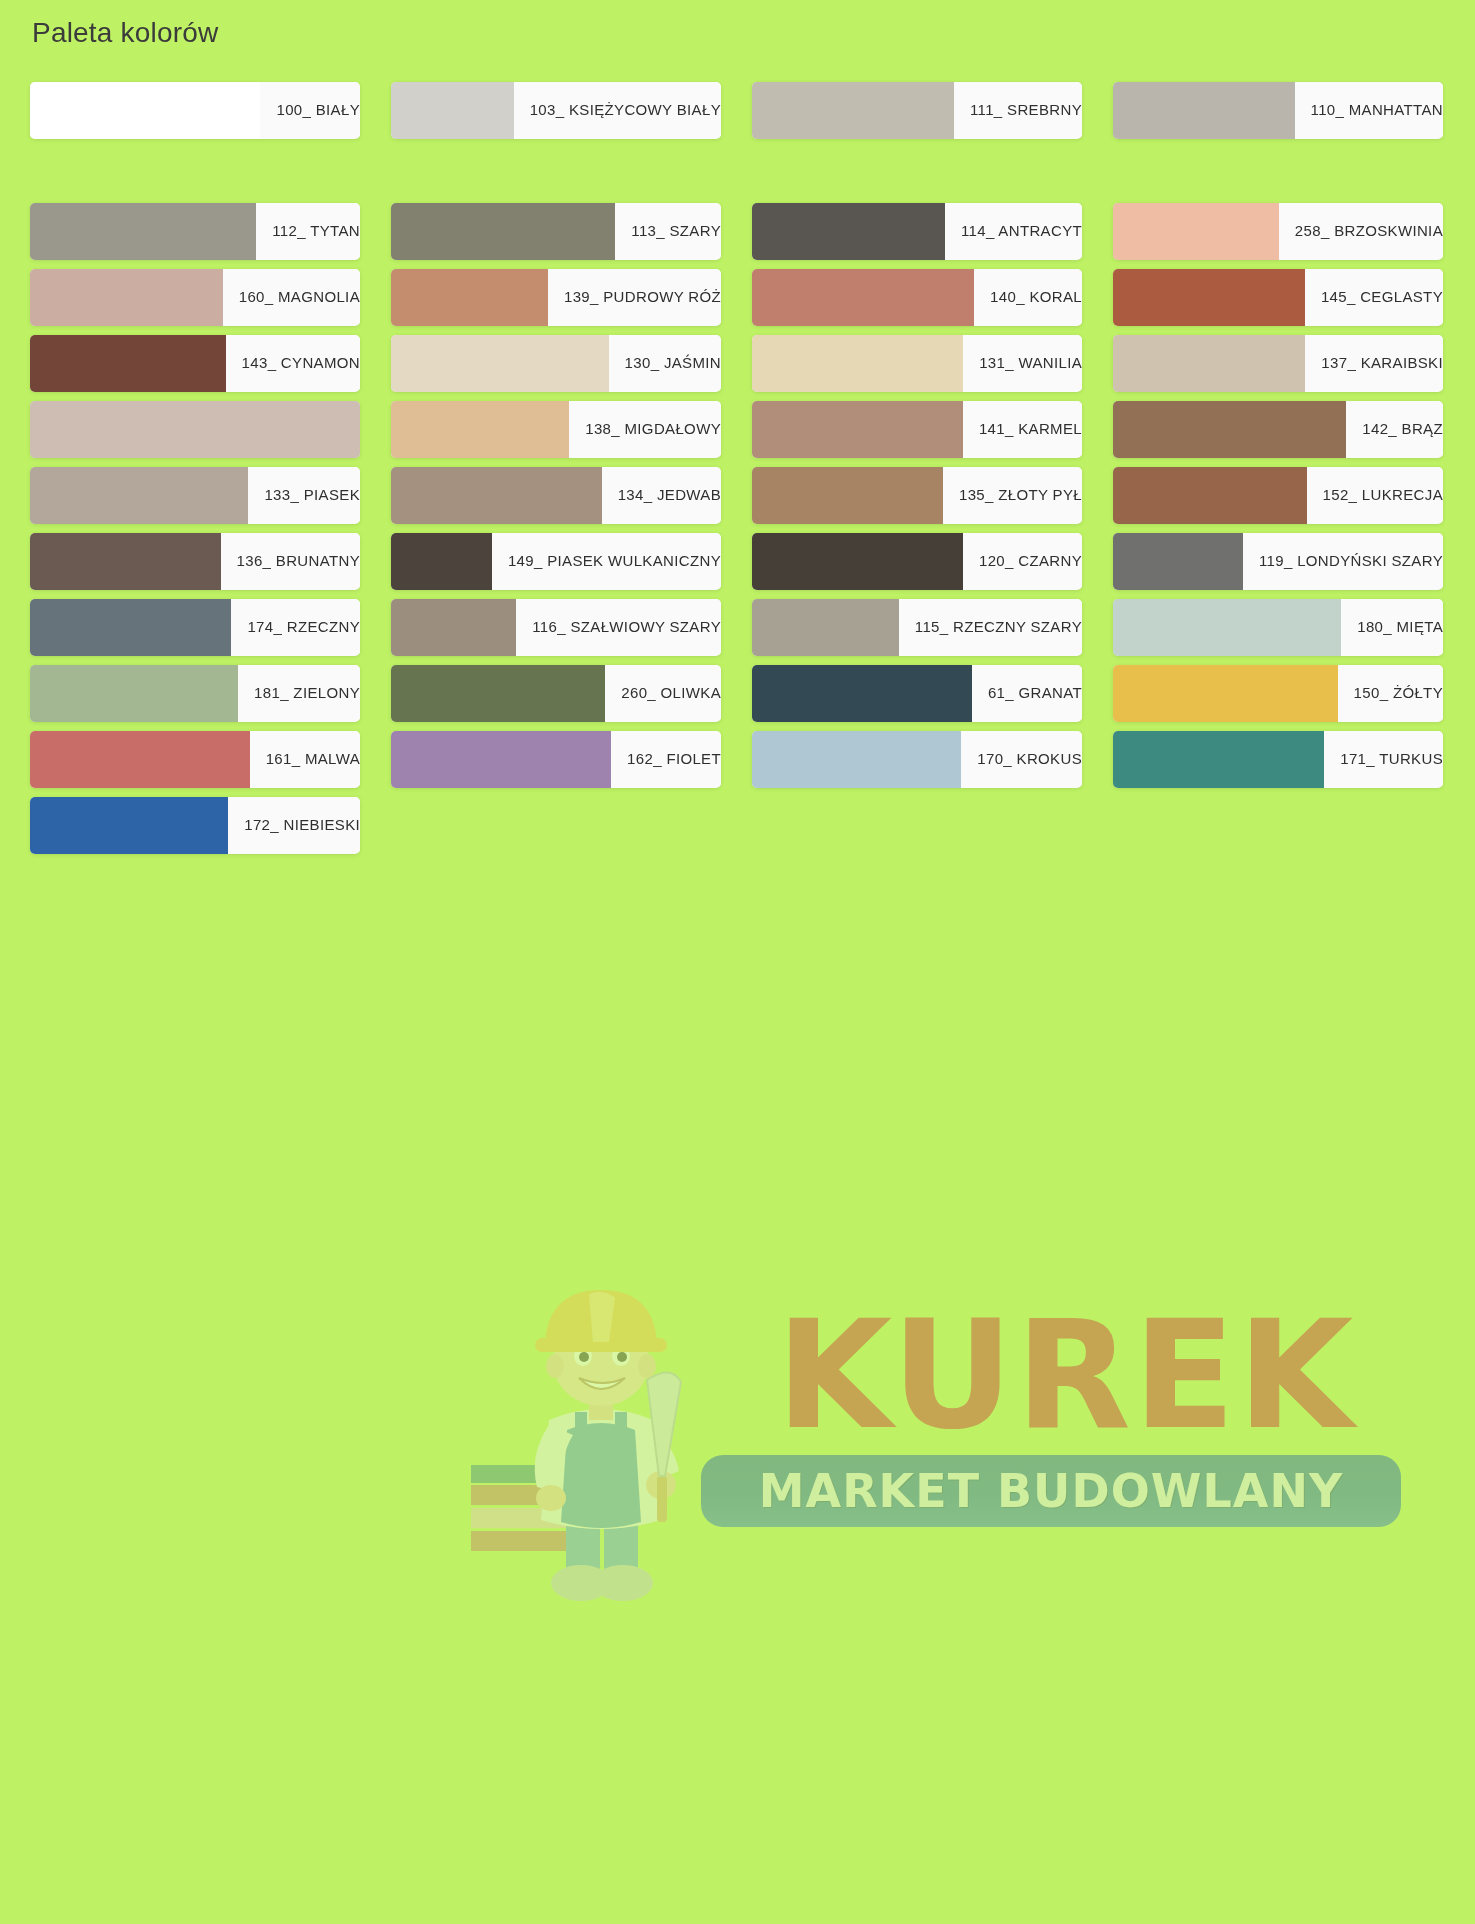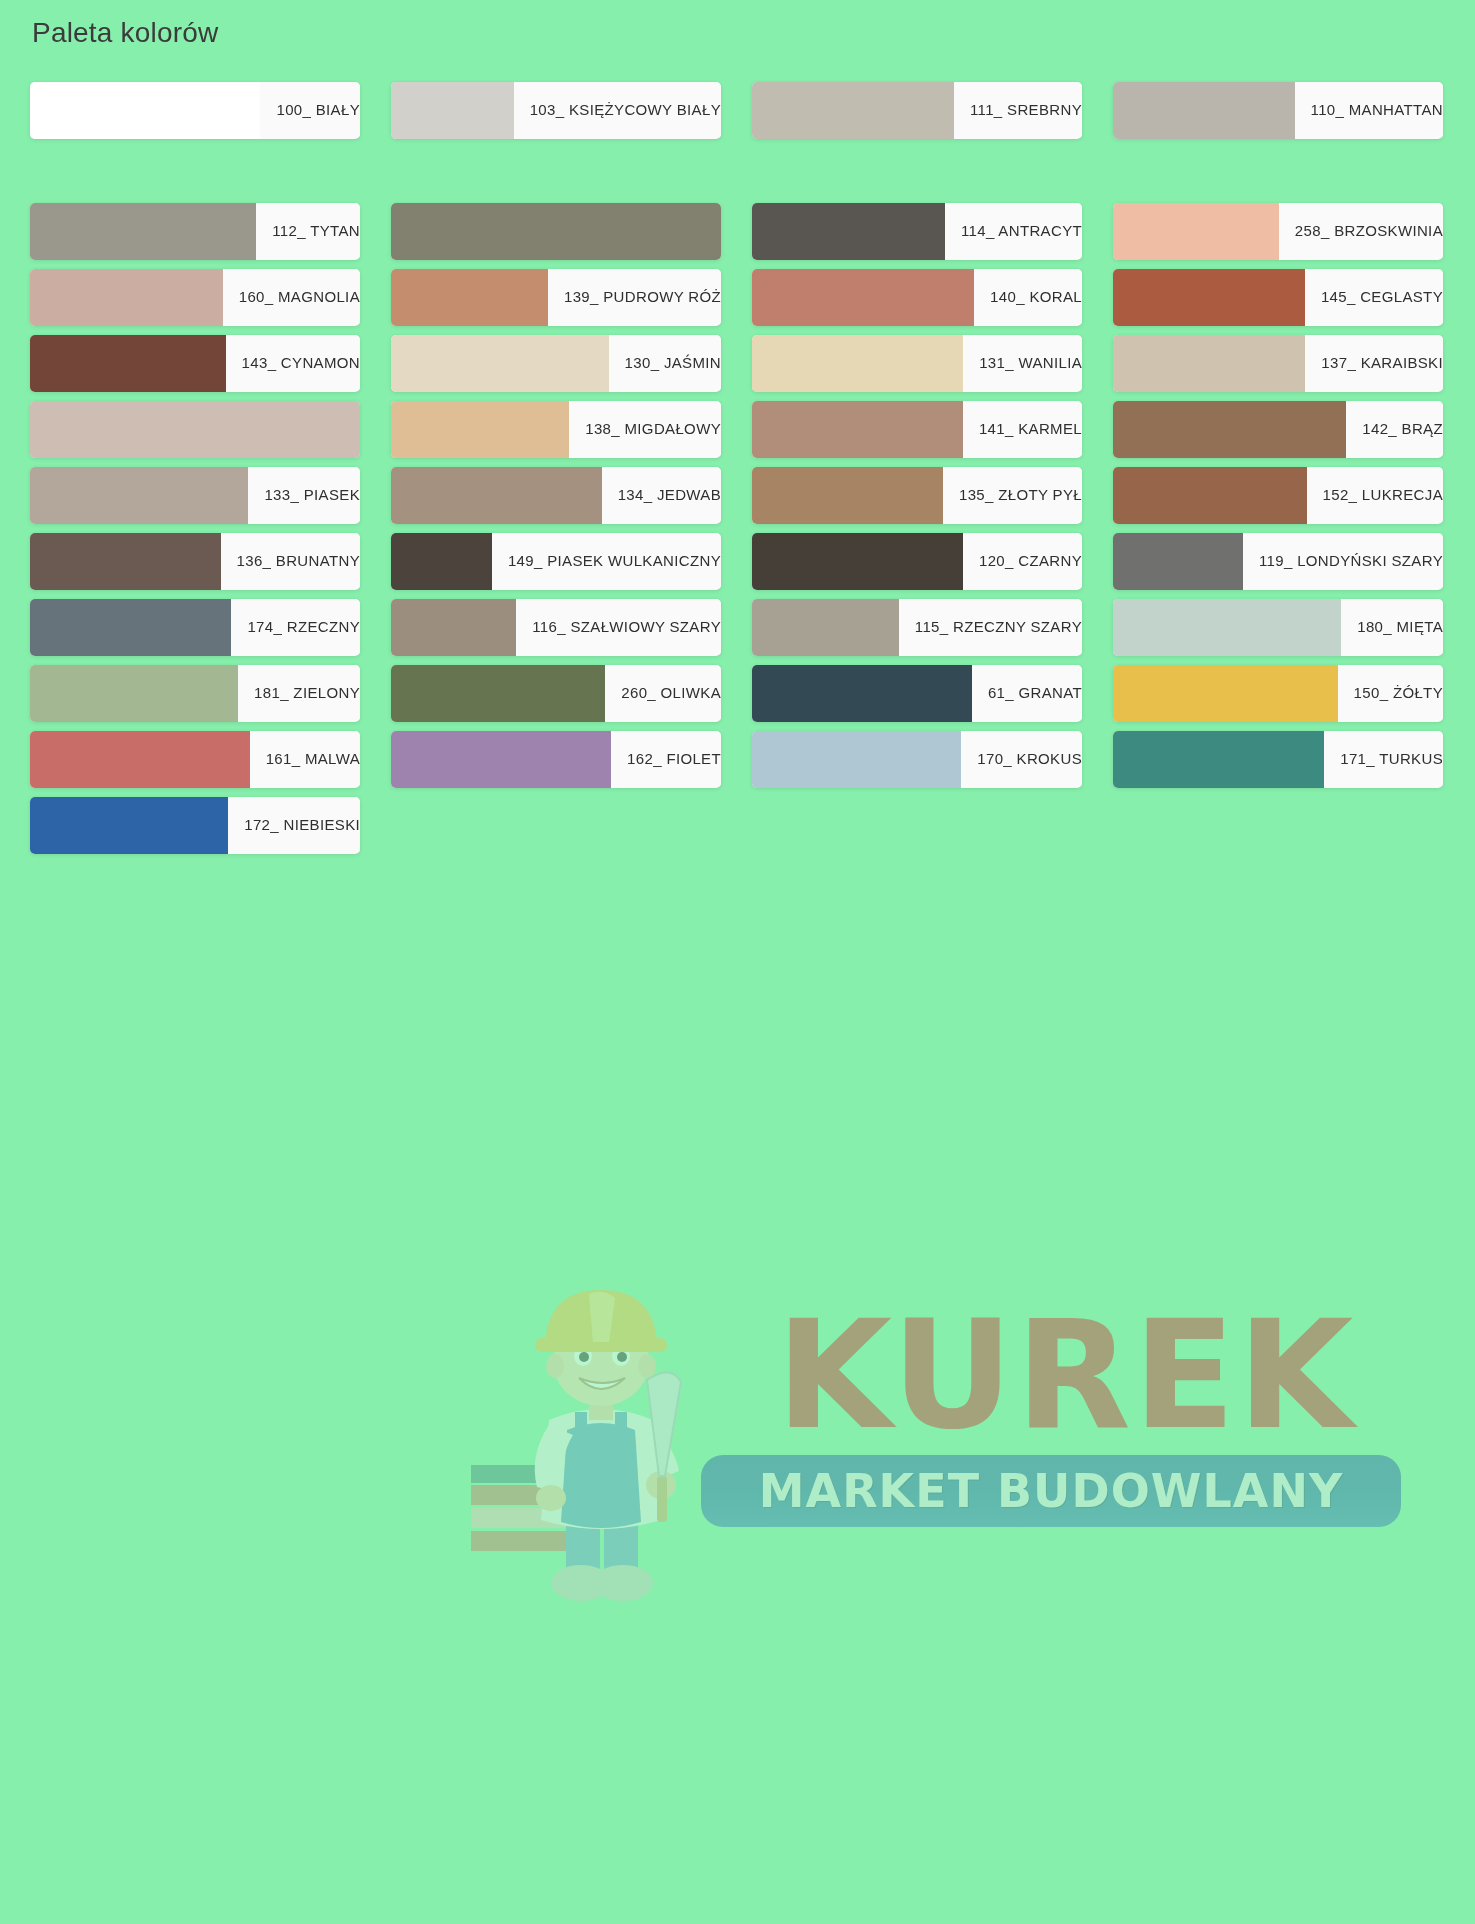--- a/index.html
+++ b/index.html
@@ -9,21 +9,21 @@
     height:1924px;
     background:#f4f4f3;
     font-family:"Liberation Sans", sans-serif;
     overflow:hidden;
   }
 
   #root {
     position:relative;
     width:1475px;
     height:1924px;
-    background:#86efac;
+    background:#bef264;
   }
 
   
   .page-title {
     position:absolute;
     left:32px;
     top:14px;
     font-size:28px;
     font-weight:400;
     color:#3b3b3b;
@@ -153,20 +153,21 @@
       <div class="card spaced">
         <div class="swatch" style="background: rgb(185, 181, 173);"></div>
         <div class="card-label">110_ MANHATTAN</div>
       </div>
       <div class="card">
         <div class="swatch" style="background: rgb(154, 151, 141);"></div>
         <div class="card-label">112_ TYTAN</div>
       </div>
       <div class="card">
         <div class="swatch" style="background: rgb(130, 128, 111);"></div>
+        <div class="card-label">113_ SZARY</div>
       </div>
       <div class="card">
         <div class="swatch" style="background: rgb(89, 85, 81);"></div>
         <div class="card-label">114_ ANTRACYT</div>
       </div>
       <div class="card">
         <div class="swatch" style="background: rgb(238, 189, 164);"></div>
         <div class="card-label">258_ BRZOSKWINIA</div>
       </div>
       <div class="card">

